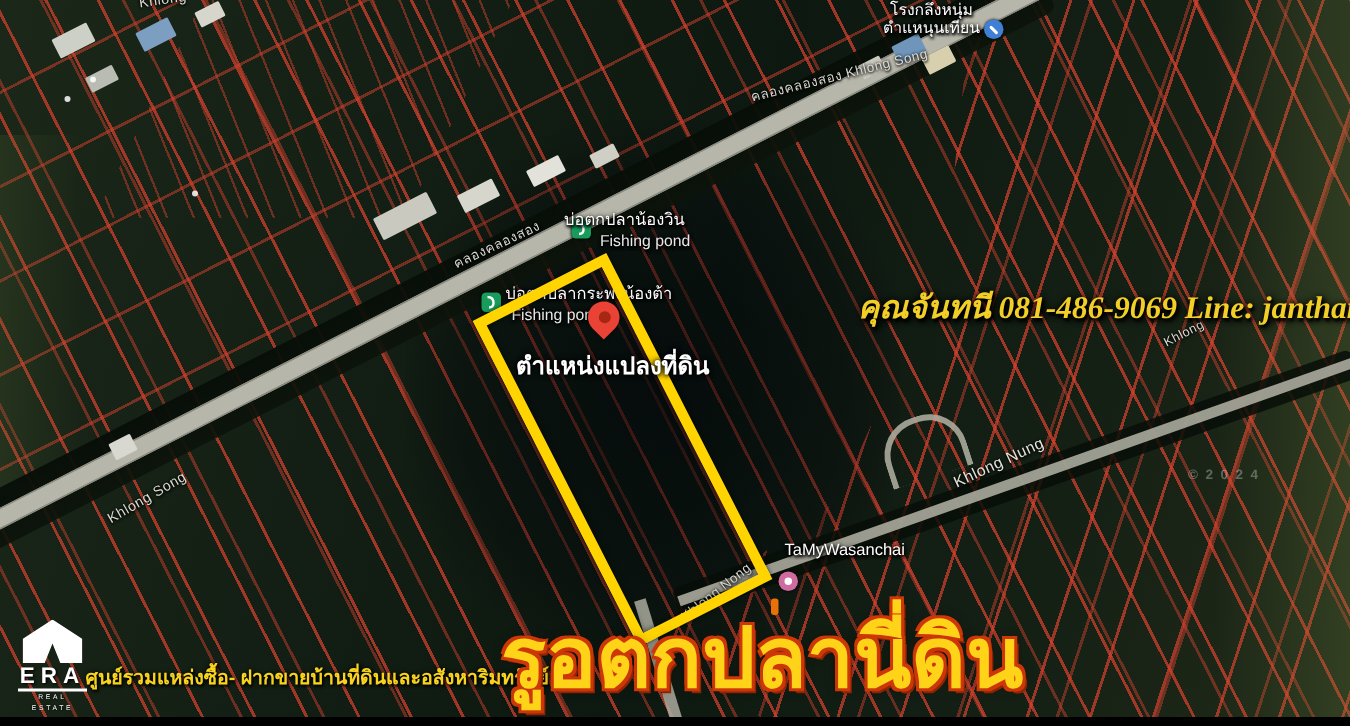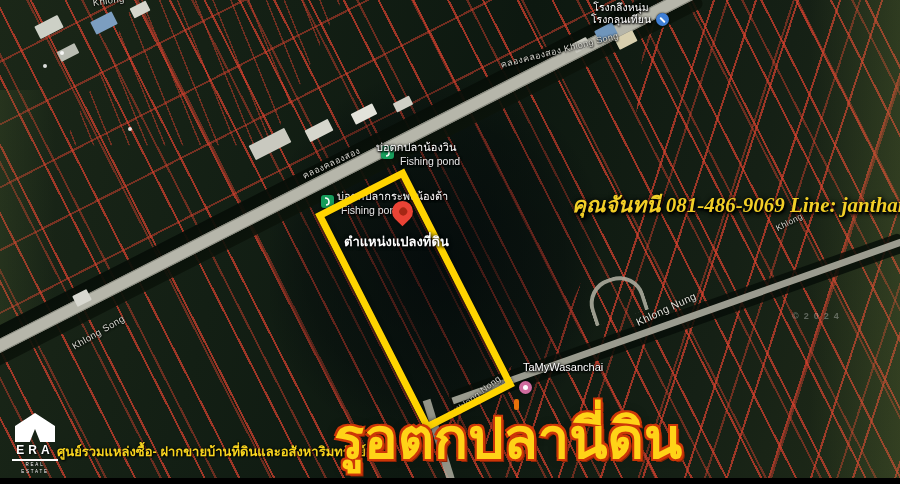--- a/index.html
+++ b/index.html
@@ -58,37 +58,37 @@
             display:flex;align-items:center;justify-content:center;}
   .poi-inner{width:5px;height:5px;border-radius:50%;background:#fff;}
   .wrench{width:7px;height:2px;background:#fff;transform:rotate(45deg);border-radius:1px;}
   .watermark{color:rgba(255,255,255,.3);font-size:9px;letter-spacing:5px;font-weight:bold;}
   
   .plot{left:365px;top:178px;width:86px;height:230px;border:7px solid #ffd400;
         transform:rotate(-27deg);box-shadow:0 0 3px rgba(0,0,0,.7),inset 0 0 4px rgba(0,0,0,.6);}
   .pin{left:392px;top:201px;width:21px;height:21px;background:#ea4335;
        border-radius:50% 50% 50% 0;transform:rotate(-45deg);box-shadow:0 0 2px rgba(0,0,0,.6);}
   .pin::after{content:"";position:absolute;left:6.5px;top:6.5px;width:8px;height:8px;border-radius:50%;background:#a52714;}
-  .plot-label{left:344px;top:231px;color:#fff;font-size:13px;font-weight:bold;white-space:nowrap;
+  .plot-label{left:344px;top:231px;color:#fff;font-size:16px;font-weight:bold;white-space:nowrap;
               text-shadow:0 1px 3px #000,0 0 4px #000;}
   
   .contact{left:572px;top:188px;white-space:nowrap;color:#f2cf27;
            font-family:"Liberation Serif",serif;font-style:italic;font-weight:bold;font-size:21px;
            text-shadow:1px 2px 2px #000,0 0 5px #000,2px 2px 4px #000;}
   .website{left:60px;top:416px;color:#fff;font-weight:bold;font-size:23px;letter-spacing:2px;white-space:nowrap;
            text-shadow:-2px -2px 0 #0a0a0a,2px -2px 0 #0a0a0a,-2px 2px 0 #0a0a0a,2px 2px 0 #0a0a0a,0 3px 6px #000;}
   .tagline{left:57px;top:441px;color:#f8d41e;font-weight:bold;font-size:13px;white-space:nowrap;
            text-shadow:1px 1px 2px #000,0 0 3px #000;text-align:right;}
   .bigtitle{left:334px;top:404px;color:#ffd317;font-weight:bold;font-size:56px;white-space:nowrap;line-height:70px;
            text-shadow:-2px -2px 0 #cd3708,2px -2px 0 #cd3708,-2px 2px 0 #cd3708,2px 2px 0 #cd3708,3px 3px 0 #8e2406,0 0 8px rgba(0,0,0,.5);}
   .era{left:12px;top:413px;width:46px;text-align:center;}
   .era-house{width:40px;height:29px;margin:0 auto;background:#fff;
              clip-path:polygon(50% 0%,100% 45%,100% 100%,63% 100%,50% 55%,37% 100%,0% 100%,0% 45%);
              filter:drop-shadow(1px 1px 2px #000);}
-  .era-name{color:#fff;font-weight:bold;font-size:12px;letter-spacing:4px;line-height:17px;
+  .era-name{color:#fff;font-weight:bold;font-size:15px;letter-spacing:4px;line-height:17px;
             border-bottom:2px solid #fff;text-shadow:1px 1px 2px #000;}
   .era-sub{color:#fff;font-size:4.5px;letter-spacing:1.8px;line-height:7px;text-shadow:0 0 1px #000;}
   .botbar{left:0;top:478px;width:900px;height:6px;background:#000;}
 </style>
 </head>
 <body>
 
 <div class="stage">
 
   <div class="abs pat-left"></div>
@@ -118,21 +118,21 @@
   <div class="abs bld" style="left:596px;top:26px;width:20px;height:13px;background:#6f95bb;transform:rotate(-27deg)"></div>
   <div class="abs bld" style="left:616px;top:34px;width:20px;height:12px;background:#d8cfae;transform:rotate(-27deg)"></div>
   <div class="abs bld" style="left:573px;top:40px;width:16px;height:10px;background:#c9c9bf;transform:rotate(-27deg)"></div>
   <div class="abs bld" style="left:74px;top:292px;width:16px;height:12px;background:#d8d8d0;transform:rotate(-27deg)"></div>
   <div class="abs dot" style="left:43px;top:64px"></div>
   <div class="abs dot" style="left:60px;top:51px"></div>
   <div class="abs dot" style="left:128px;top:127px"></div>
 
   <div class="abs mlabel" style="left:584px;top:1px;width:74px;text-align:center;font-size:10.5px;line-height:12px">
     <div>โรงกลึงหนุ่ม</div>
-    <div>โรงกลุนเทียน</div>
+    <div>ตำแหนุนเทียน</div>
   </div>
   <div class="abs poi-blue" style="left:656px;top:13px">
       <span class="wrench"></span>
     </div>
 
   <div class="abs mroad" style="left:499px;top:58px;transform:rotate(-14deg)">คลองคลองสอง   Khlong Song</div>
   <div class="abs mroad" style="left:300px;top:170px;transform:rotate(-25deg)">คลองคลองสอง</div>
   <div class="abs mroad" style="left:92px;top:-3px;font-size:9.5px;transform:rotate(-8deg)">Khlong</div>
 
   <div class="abs poi-green" style="left:381px;top:146px">

